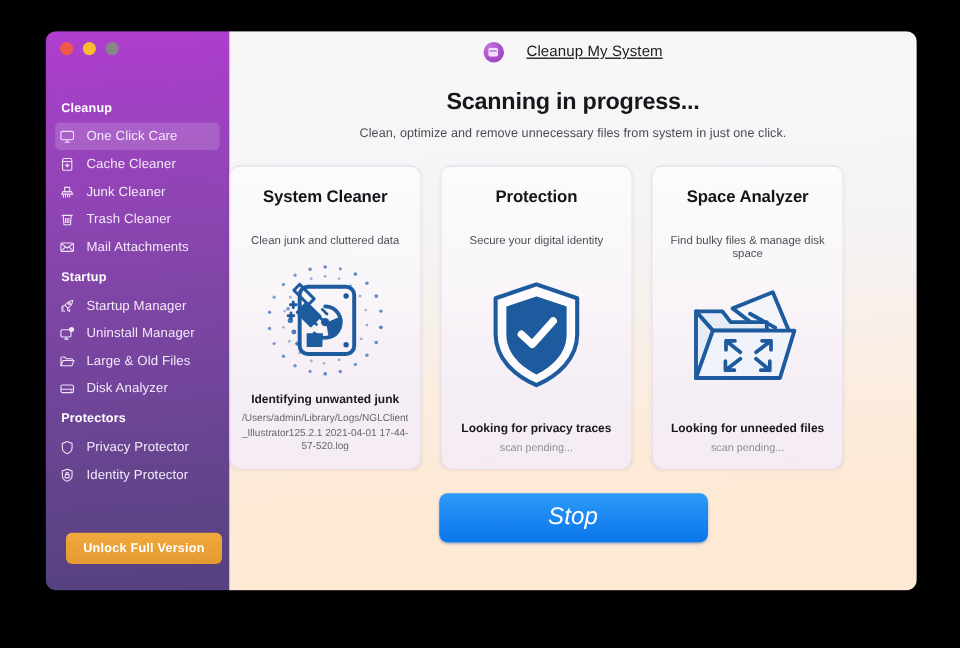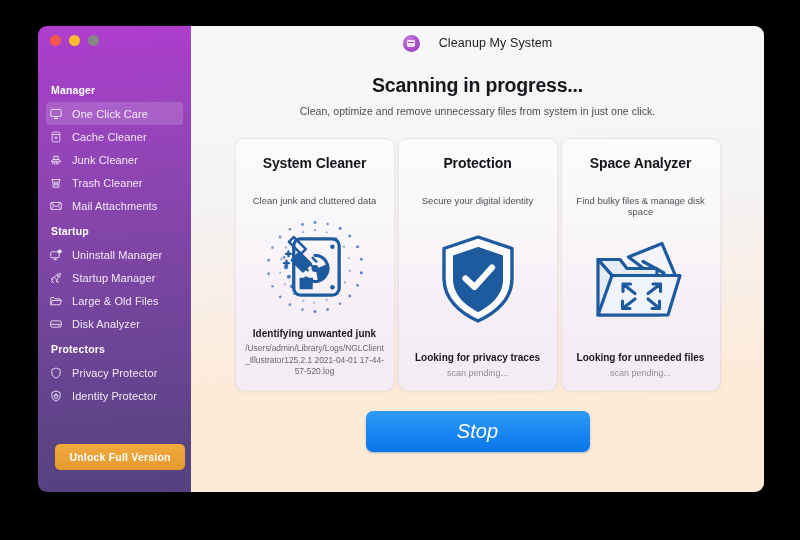--- a/index.html
+++ b/index.html
@@ -58,20 +58,21 @@
   
   .main{
     flex:1; height:100%; position:relative;
     background:linear-gradient(178deg,
        #f7f7f8 0%, #f6f5f7 22%, #f5f2f3 38%, #f8efe8 55%,
        #fcecdd 68%, #fdead6 80%, #fdead5 100%);
   }
   .titlebar{
     height:34px; display:flex; align-items:center; justify-content:center;
     gap:19px;
+    text-decoration:underline;
   }
   .applogo{
     width:17px; height:17px; border-radius:50%;
     background:radial-gradient(circle at 35% 30%, #c678e0 0%, #a74fc9 55%, #8e3bb3 100%);
     display:flex; align-items:center; justify-content:center;
   }
   .applogo .inner{
     width:8px; height:7px; border-radius:1.4px;
     background:#efe2f6;
     position:relative;
@@ -87,21 +88,21 @@
     font-size:19.5px; font-weight:bold; color:#16171a; letter-spacing:-.2px;
   }
   .subline{
     text-align:center; margin-top:8px;
     font-size:10.5px; color:#4c4d52; letter-spacing:.05px;
   }
 
   
   .cards{
     margin-top:21px;
-    display:flex; justify-content:center; gap:3px;
+    display:flex; gap:16px;
   }
   .card{
     width:160px; height:253px;
     border-radius:9px;
     background:linear-gradient(180deg,#fbfbfc 0%,#f9f6f9 38%,#f6eef5 72%,#f4ebf3 100%);
     border:1px solid rgba(120,90,130,.10);
     box-shadow:0 1px 3px rgba(60,40,70,.07);
     display:flex; flex-direction:column; align-items:center;
     padding:16px 8px 12px 8px;
     position:relative;
@@ -132,21 +133,21 @@
   <div class="sidebar">
 
     <div class="traffic">
       <div class="tl red"></div>
       <div class="tl amber"></div>
       <div class="tl grey"></div>
     </div>
 
     <div class="nav">
 
-      <div class="group-title">Manager</div>
+      <div class="group-title">Cleanup</div>
 
       <div class="nav-item active">
         <span class="nav-ico">
           <svg width="14" height="14" viewBox="0 0 20 20" fill="none" stroke="#f0e4f6" stroke-width="1.3">
             <rect x="2.5" y="3.5" width="15" height="10" rx="1.8"></rect>
               <path d="M7 16.5h6M10 13.5v3"></path>
           </svg>
         </span>
         <span>One Click Care</span>
       </div>
@@ -187,42 +188,42 @@
         <span class="nav-ico">
           <svg width="14" height="14" viewBox="0 0 20 20" fill="none" stroke="#f0e4f6" stroke-width="1.3">
             <rect x="2.5" y="5" width="15" height="10" rx="1.5"></rect>
               <path d="M3 5.8 10 11l7-5.2M3 14.4 7.6 10M17 14.4 12.4 10"></path>
           </svg>
         </span>
         <span>Mail Attachments</span>
       </div>
 
       <div class="group-title">Startup</div>
-
-      <div class="nav-item">
-        <span class="nav-ico">
-          <svg width="14" height="14" viewBox="0 0 20 20" fill="none" stroke="#f0e4f6" stroke-width="1.3">
-            <rect x="2.5" y="5.5" width="12" height="8.5" rx="1.6"></rect>
-              <path d="M6.5 16.6h5M9 14v2.6"></path>
-            <circle cx="15.2" cy="5" r="3" fill="#f0e4f6" stroke="none"></circle>
-          </svg>
-        </span>
-        <span>Uninstall Manager</span>
-      </div>
 
       <div class="nav-item">
         <span class="nav-ico">
           <svg width="14" height="14" viewBox="0 0 20 20" fill="none" stroke="#f0e4f6" stroke-width="1.3">
             <path d="M16.5 3.5c-4.5.4-7 2.6-9 5.6l3.4 3.4c3-2 5.2-4.5 5.6-9z"></path>
             <circle cx="12.6" cy="7.4" r="1.1"></circle>
             <path d="M7.5 9.1 5 9.6 3.6 12l2.5.3M10.9 12.5l-.5 2.5 2.4 1.4.3-2.5"></path>
             <path d="M5.6 14.4 3.4 16.6M4.4 13.2 3 14.6M7 15.8 5.6 17.2"></path>
           </svg>
         </span>
         <span>Startup Manager</span>
+      </div>
+
+      <div class="nav-item">
+        <span class="nav-ico">
+          <svg width="14" height="14" viewBox="0 0 20 20" fill="none" stroke="#f0e4f6" stroke-width="1.3">
+            <rect x="2.5" y="5.5" width="12" height="8.5" rx="1.6"></rect>
+              <path d="M6.5 16.6h5M9 14v2.6"></path>
+            <circle cx="15.2" cy="5" r="3" fill="#f0e4f6" stroke="none"></circle>
+          </svg>
+        </span>
+        <span>Uninstall Manager</span>
       </div>
 
       <div class="nav-item">
         <span class="nav-ico">
           <svg width="14" height="14" viewBox="0 0 20 20" fill="none" stroke="#f0e4f6" stroke-width="1.3">
             <path d="M2.6 15.4V6.2c0-.7.5-1.2 1.2-1.2h3.3l1.6 2h6.5c.7 0 1.2.5 1.2 1.2v1"></path>
             <path d="M2.6 15.4 5 9.2h13l-2.4 6.2z"></path>
           </svg>
         </span>
         <span>Large &amp; Old Files</span>

